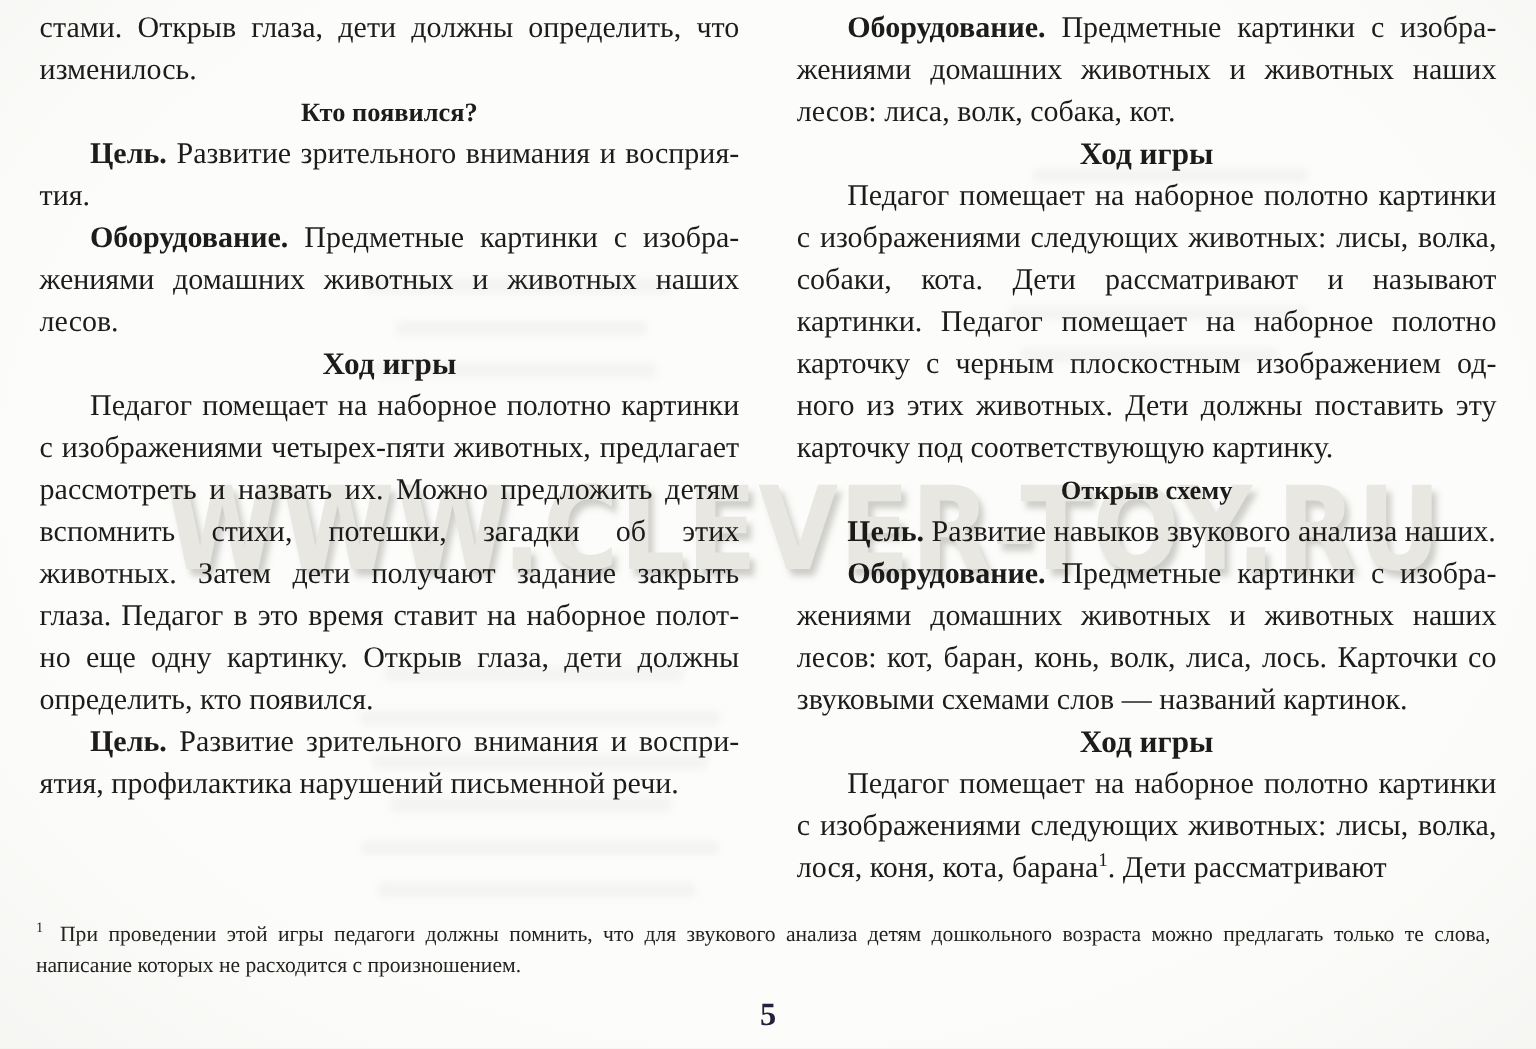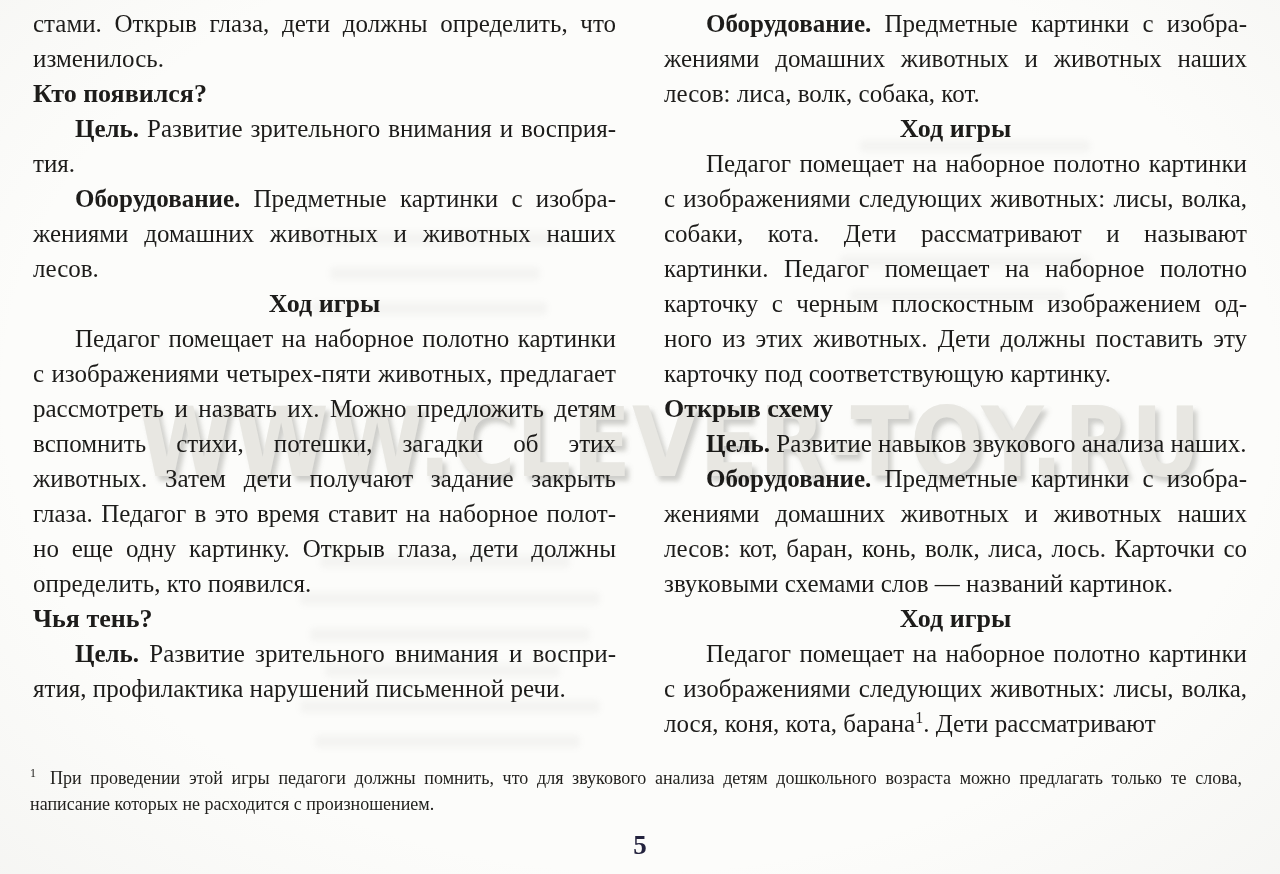--- a/index.html
+++ b/index.html
@@ -28,23 +28,23 @@
     width:591px;
     font-size:25px;
     line-height:35px;
     text-align:justify;
     hyphens:manual;
     -webkit-hyphens:manual;
   }
   .col p{margin:0;}
   .p-indent{text-indent:42px;}
   .game-title{
-    text-align:left;
+    text-align:center;
     font-weight:700;
-    font-size:26px;
+    font-size:22px;
     margin:21px 0 14px 0;
     text-indent:0;
   }
   .proc-heading{
     text-align:center;
     font-weight:700;
     font-size:26px;
     margin:3px 0 2px 0;
     text-indent:0;
   }
@@ -122,21 +122,20 @@
       <p class="game-title">Кто появился?</p>
 
       <p class="p-indent"><span class="lead">Цель.</span> <span>Развитие зрительного внимания и восприя­тия.</span></p>
 
       <p class="p-indent"><span class="lead">Оборудование.</span> <span>Предметные картинки с изобра­жениями домашних животных и животных наших лесов.</span></p>
 
       <p class="proc-heading">Ход игры</p>
 
       <p class="p-indent">Педагог помещает на наборное полотно картин­ки с изображениями четырех-пяти животных, пред­лагает рассмотреть и назвать их. Можно предложить детям вспомнить стихи, потешки, загадки об этих животных. Затем дети получают задание закрыть глаза. Педагог в это время ставит на наборное полот­но еще одну картинку. Открыв глаза, дети должны определить, кто появился.</p>
 
-      <p class="game-title">Чья тень?</p>
 
       <p class="p-indent"><span class="lead">Цель.</span> <span>Развитие зрительного внимания и воспри­ятия, профилактика нарушений письменной речи.</span></p>
     </div>
 
     <div class="col">
       <p class="p-indent"><span class="lead">Оборудование.</span> <span>Предметные картинки с изобра­жениями домашних животных и животных наших лесов: лиса, волк, собака, кот.</span></p>
 
       <p class="proc-heading">Ход игры</p>
 
       <p class="p-indent">Педагог помещает на наборное полотно картин­ки с изображениями следующих животных: лисы, волка, собаки, кота. Дети рассматривают и называют картинки. Педагог помещает на наборное полотно карточку с черным плоскостным изображением од­ного из этих животных. Дети должны поставить эту карточку под соответствующую картинку.</p>

